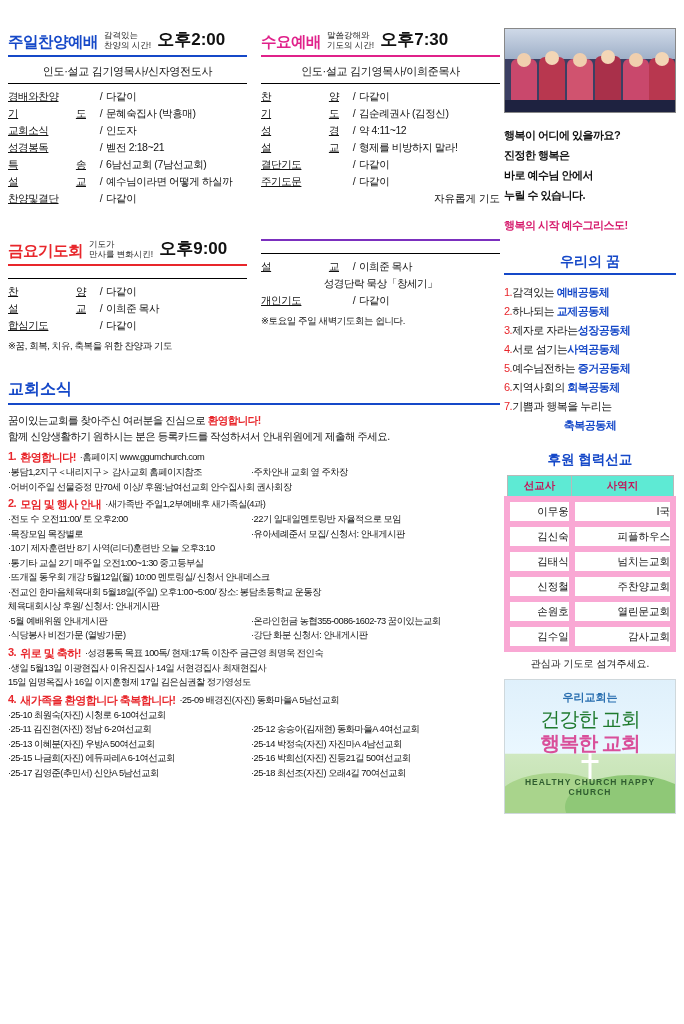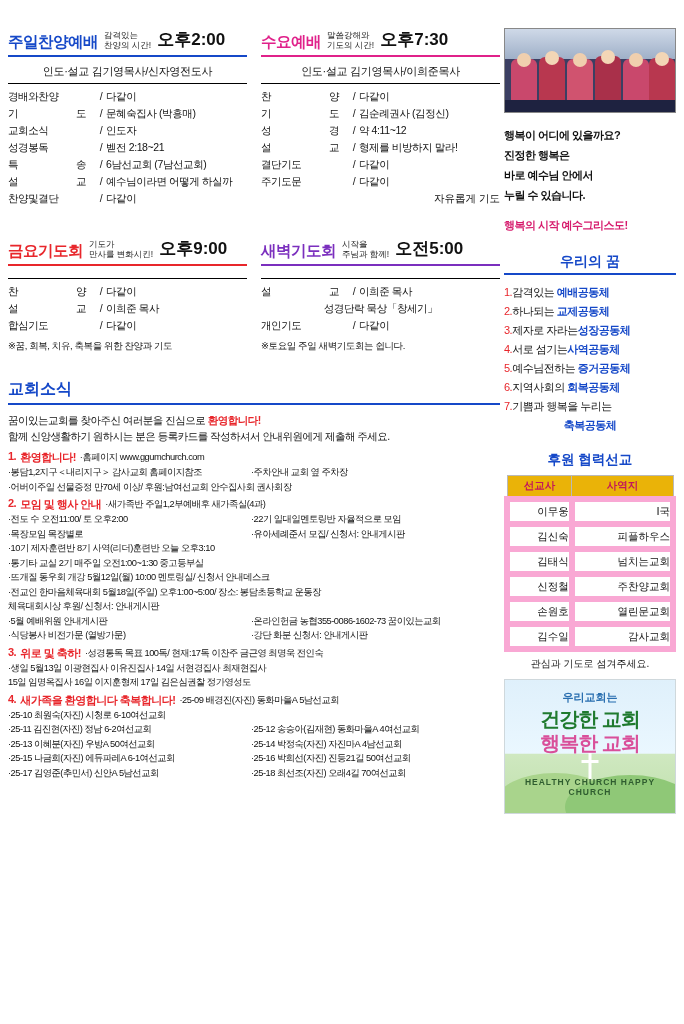--- a/index.html
+++ b/index.html
@@ -39,21 +39,21 @@
   .svc-time {
     font-size:17px; font-weight:bold; padding-bottom:2px; white-space:nowrap;
   }
   .svc-leader {
     text-align:center; font-size:11px; margin-top:7px; margin-bottom:4px;
     letter-spacing:-0.3px;
   }
   .order-row {
     display:flex; font-size:10.5px; line-height:17px; letter-spacing:-0.4px;
   }
-  .order-label { width:88px; }
+  .order-label { width:88px;text-decoration:underline; }
   .order-label.spread {
     display:flex; justify-content:space-between; width:88px; padding-right:10px;
   }
   .order-sep { width:10px; text-align:center; }
   .order-val { flex:1; }
   .order-tail { text-align:right; font-size:10.5px; margin-top:2px; }
 
   .note-small { font-size:9.5px; margin-top:6px; letter-spacing:-0.4px; }
 
   
@@ -84,32 +84,32 @@
 
   .dream-title { text-align:center; font-weight:bold; font-size:14px; color:#1548c8; margin-top:18px; }
   .dream-list { margin-top:8px; font-size:11px; line-height:19px; letter-spacing:-0.5px; }
   .dream-list .n { color:#e8262b; }
   .dream-list .em { color:#1548c8; font-weight:bold; }
   .dream-last { text-align:center; color:#1548c8; font-weight:bold; font-size:11px; }
 
   .miss-title { text-align:center; font-weight:bold; font-size:13.5px; color:#1548c8; margin-top:16px; }
   table.miss { width:100%; border-collapse:collapse; margin-top:6px; font-size:10.5px; }
   table.miss th {
-    background:#eab308; color:#c2185b; font-weight:bold; border:1px solid #b9b9b9; padding:3px 0;
+    background:#5eead4; color:#c2185b; font-weight:bold; border:1px solid #b9b9b9; padding:3px 0;
   }
   table.miss td { border:6px solid #f9a8d4; padding:2.5px 0; text-align:right; }
   .miss-foot { text-align:center; font-size:10px; margin-top:5px; }
 
   .poster {
     width:172px; height:135px; margin-top:8px; position:relative; overflow:hidden;
     background: linear-gradient(#dff0fb 0%, #eaf7ff 55%, #cfe8c0 56%, #bfe0ac 100%);
     border:1px solid #cfd8dc;
   }
   .poster .p1 { position:absolute; top:10px; width:100%; text-align:center; font-size:11px; color:#2a6fb0; font-weight:bold; }
-  .poster .p2 { position:absolute; top:26px; width:100%; text-align:center; font-size:20px; color:#1f7a2e; font-weight:bold; letter-spacing:-1px; }
+  .poster .p2 { position:absolute; top:26px; width:100%; text-align:center; font-size:20px; color:#1f7a2e; font-weight:normal; letter-spacing:-1px; }
   .poster .p3 { position:absolute; top:50px; width:100%; text-align:center; font-size:20px; color:#d94f9a; font-weight:bold; letter-spacing:-1px; }
   .poster .p4 { position:absolute; bottom:16px; width:100%; text-align:center; font-size:8.5px; color:#2f5d2f; font-weight:bold; letter-spacing:1px; }
   .poster .cross {
     position:absolute; left:50%; bottom:34px; width:3px; height:26px; background:#fff; transform:translateX(-50%);
   }
   .poster .cross:after {
     content:""; position:absolute; left:-7px; top:7px; width:17px; height:3px; background:#fff;
   }
   .poster .hill {
     position:absolute; left:-10px; bottom:-20px; width:120px; height:60px; border-radius:50%; background:#a9d48c;
@@ -286,28 +286,20 @@
           <div class="order-row">
             <div class="order-label">합심기도</div>
             <div class="order-sep">/</div>
             <div class="order-val">다같이</div>
           </div>
           <div class="note-small">※꿈, 회복, 치유, 축복을 위한 찬양과 기도</div>
         </div>
       </div>
 
       <div class="svc-box">
-        <div class="svc-head">
-          <div class="svc-title t-purple">새벽기도회</div>
-          <div class="svc-note">
-            <div>시작을</div>
-            <div>주님과 함께!</div>
-          </div>
-          <div class="svc-time">오전5:00</div>
-        </div>
         <div class="rulebar" style="background:#7b2fbe"></div>
         <div style="height:12px"></div>
         <div class="hr-thin"></div>
 
         <div style="margin-top:4px">
           <div class="order-row">
             <div class="order-label spread">
               <span>설</span>
               <span>교</span>
             </div>

